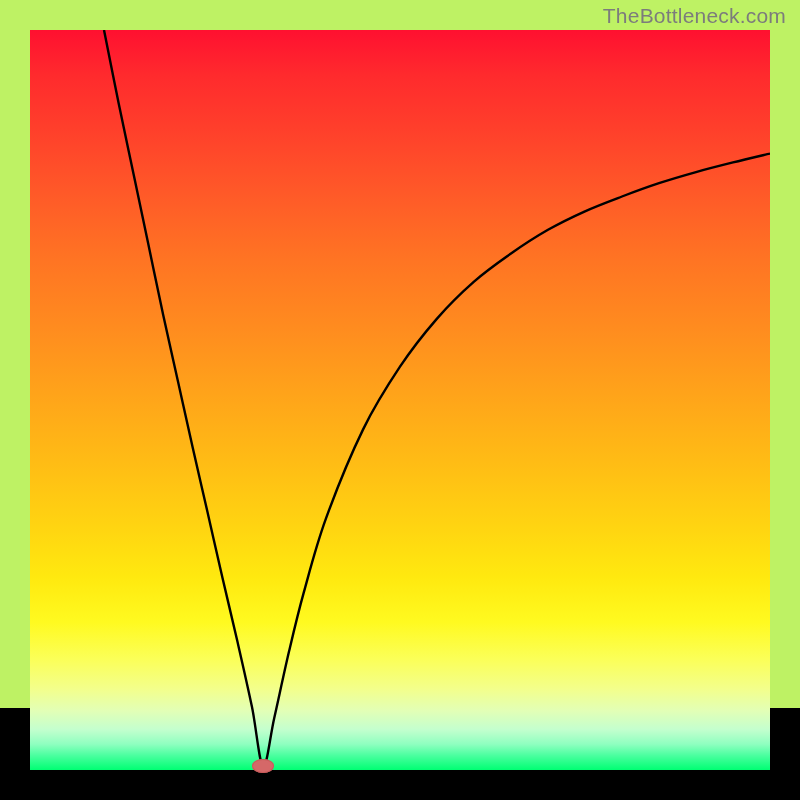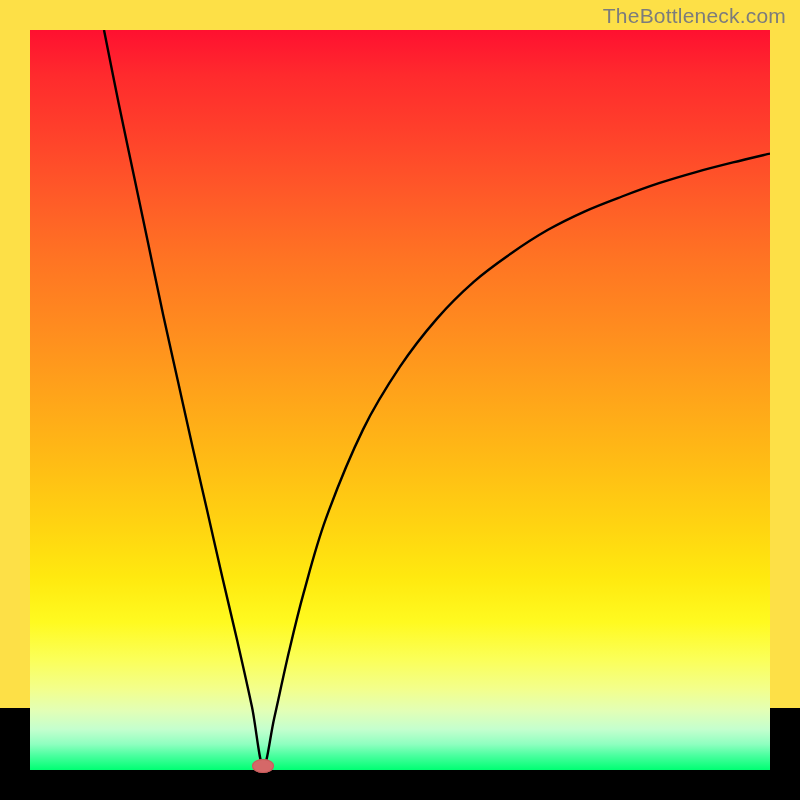--- a/index.html
+++ b/index.html
@@ -8,21 +8,21 @@
     width: 800px;
     height: 800px;
     background: #000;
     overflow: hidden;
     font-family: Arial, Helvetica, sans-serif;
   }
   .frame {
     position: relative;
     width: 800px;
     height: 708px;
-    background: #fde047;
+    background: #bef264;
   }
   .watermark {
     position: absolute;
     top: 4px;
     right: 14px;
     color: #7c7c7c;
     font-size: 21px;
     font-weight: 500;
     letter-spacing: 0.2px;
     z-index: 10;

